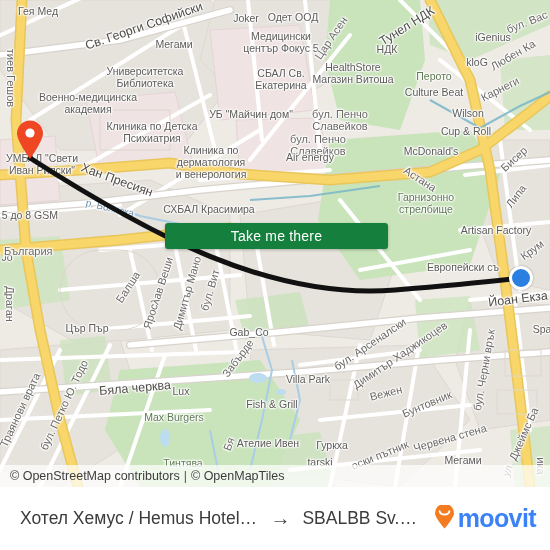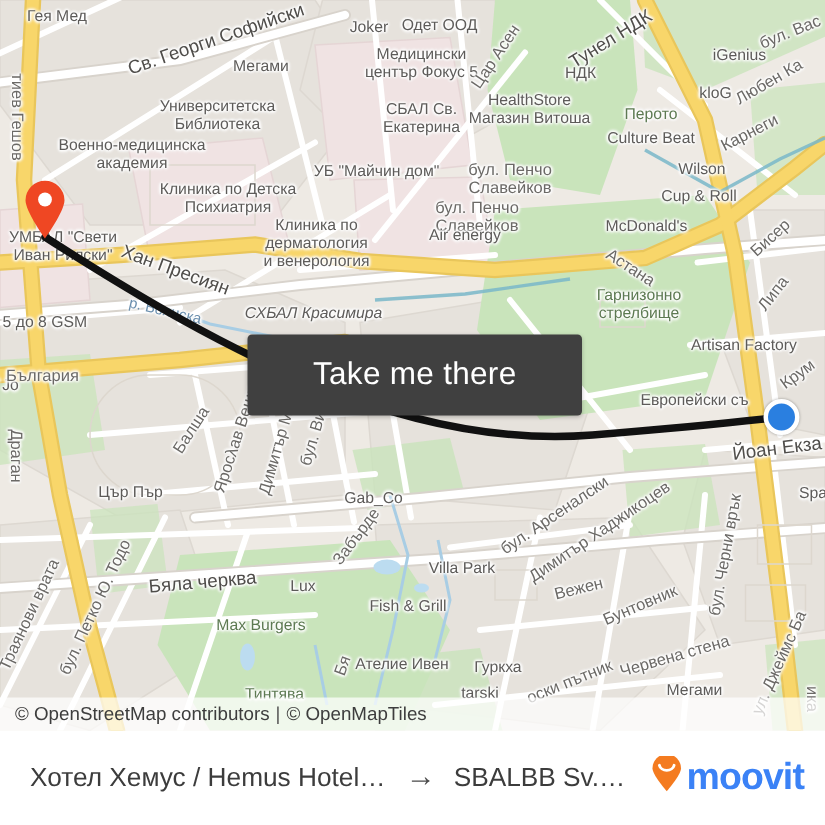--- a/index.html
+++ b/index.html
@@ -52,26 +52,26 @@
     background: #2a7fe0;
     border: 3px solid #ffffff;
     transform: translate(-50%, -50%);
     box-shadow: 0 0 2px rgba(0,0,0,.35);
   }
 
   
   #cta {
     position: absolute;
     left: 165px; top: 223px;
-    width: 223px; height: 54px;
-    background: #404040;
+    width: 223px; height: 26px;
+    background: #15803d;
     border: none; border-radius: 3px;
     color: #ffffff;
     font-family: "Liberation Sans", sans-serif;
-    font-size: 21px;
+    font-size: 14px;
     letter-spacing: .2px;
     cursor: pointer;
     box-shadow: 0 1px 3px rgba(0,0,0,.25);
   }
 
   
   #attrib {
     position: absolute;
     left: 0; bottom: 0;
     width: 550px; height: 22px;
@@ -279,42 +279,42 @@
         <div class="map-label ctr lbl-poi" style="left: 274px; top: 158px; margin-left: 36px;">Air energy</div>
         <div class="map-label ctr lbl-street" style="left: 514px; top: 159px; transform: translate(-50%, -50%) rotate(-42deg);">Бисер</div>
         <div class="map-label ctr lbl-poi" style="left: 42px; top: 165px;">УМБАЛ "Свети<br>Иван Рилски"</div>
         <div class="map-label ctr lbl-street" style="left: 420px; top: 179px; transform: translate(-50%, -50%) rotate(33deg);">Астана</div>
         <div class="map-label ctr lbl-big" style="left: 117px; top: 180px; transform: translate(-50%, -50%) rotate(20deg);">Хан Пресиян</div>
         <div class="map-label ctr lbl-park" style="left: 378px; top: 204px; margin-left: 48px;">Гарнизонно<br>стрелбище</div>
         <div class="map-label ctr lbl-street" style="left: 516px; top: 196px; transform: translate(-50%, -50%) rotate(-52deg);">Липа</div>
         <div class="map-label ctr lbl-street" style="left: 11px; top: 78px; transform: translate(-50%, -50%) rotate(90deg);">тиев Гешов</div>
         <div class="map-label ctr lbl-water" style="left: 110px; top: 208px; transform: translate(-50%, -50%) rotate(13deg);">р. Боянска</div>
         <div class="map-label ctr lbl-poi" style="left: 26px; top: 216px;">т 5 до 8 GSM</div>
-        <div class="map-label ctr lbl-poi" style="left: 209px; top: 210px; font-style: italic;">СХБАЛ Красимира</div>
+        <div class="map-label ctr lbl-poi" style="left: 209px; top: 210px;">СХБАЛ Красимира</div>
         <div class="map-label ctr lbl-poi" style="left: 496px; top: 231px;">Artisan Factory</div>
         <div class="map-label ctr lbl-poi" style="left: 7px; top: 235px; margin-top: 23px;">Jo</div>
         <div class="map-label ctr lbl-street" style="left: 532px; top: 250px; transform: translate(-50%, -50%) rotate(-36deg);">Крум</div>
         <div class="map-label ctr lbl-street" style="left: 22px; top: 251px;">л. България</div>
         <div class="map-label ctr lbl-street" style="left: 128px; top: 287px; transform: translate(-50%, -50%) rotate(-57deg);">Балша</div>
         <div class="map-label ctr lbl-street" style="left: 158px; top: 293px; transform: translate(-50%, -50%) rotate(-72deg);">Яросλав Веши</div>
         <div class="map-label ctr lbl-street" style="left: 187px; top: 293px; transform: translate(-50%, -50%) rotate(-74deg);">Димитър Мано</div>
         <div class="map-label ctr lbl-street" style="left: 210px; top: 290px; transform: translate(-50%, -50%) rotate(-74deg);">бул. Вит</div>
         <div class="map-label ctr lbl-poi" style="left: 463px; top: 268px;">Европейски съ</div>
         <div class="map-label ctr lbl-big" style="left: 518px; top: 299px; transform: translate(-50%, -50%) rotate(-7deg);">Йоан Екза</div>
         <div class="map-label ctr lbl-street" style="left: 10px; top: 304px; transform: translate(-50%, -50%) rotate(90deg);">Драган</div>
         <div class="map-label ctr lbl-poi" style="left: 87px; top: 329px;">Цър Пър</div>
         <div class="map-label ctr lbl-poi" style="left: 249px; top: 333px;">Gab_Co</div>
         <div class="map-label ctr lbl-street" style="left: 238px; top: 358px; transform: translate(-50%, -50%) rotate(-53deg);">Забърде</div>
         <div class="map-label ctr lbl-street" style="left: 370px; top: 344px; transform: translate(-50%, -50%) rotate(-34deg);">бул. Арсеналски</div>
         <div class="map-label ctr lbl-street" style="left: 400px; top: 355px; transform: translate(-50%, -50%) rotate(-34deg);">Димитър Хаджикоцев</div>
         <div class="map-label ctr lbl-street" style="left: 484px; top: 370px; transform: translate(-50%, -50%) rotate(-80deg);">бул. Черни врък</div>
         <div class="map-label ctr lbl-big" style="left: 135px; top: 388px; transform: translate(-50%, -50%) rotate(-5deg);">Бяла черква</div>
         <div class="map-label ctr lbl-street" style="left: 64px; top: 405px; transform: translate(-50%, -50%) rotate(-65deg);">бул. Петко Ю. Тодо</div>
         <div class="map-label ctr lbl-street" style="left: 20px; top: 410px; transform: translate(-50%, -50%) rotate(-65deg);">Траянови врата</div>
-        <div class="map-label ctr lbl-poi" style="left: 202px; top: 392px;">Lux</div>
+        <div class="map-label ctr lbl-poi" style="left: 181px; top: 392px;">Lux</div>
         <div class="map-label ctr lbl-poi" style="left: 308px; top: 380px;">Villa Park</div>
         <div class="map-label ctr lbl-street" style="left: 386px; top: 393px; transform: translate(-50%, -50%) rotate(-14deg);">Вежен</div>
         <div class="map-label ctr lbl-street" style="left: 427px; top: 404px; transform: translate(-50%, -50%) rotate(-23deg);">Бунтовник</div>
         <div class="map-label ctr lbl-poi" style="left: 272px; top: 405px;">Fish &amp; Grill</div>
         <div class="map-label ctr lbl-park" style="left: 174px; top: 418px;">Max Burgers</div>
         <div class="map-label ctr lbl-poi" style="left: 268px; top: 444px;">Ателие Ивен</div>
         <div class="map-label ctr lbl-poi" style="left: 332px; top: 446px;">Гуркха</div>
         <div class="map-label ctr lbl-street" style="left: 450px; top: 438px; transform: translate(-50%, -50%) rotate(-16deg);">Червена стена</div>
         <div class="map-label ctr lbl-street" style="left: 380px; top: 455px; transform: translate(-50%, -50%) rotate(-22deg);">оски пътник</div>
         <div class="map-label ctr lbl-poi" style="left: 320px; top: 463px;">tarski</div>

